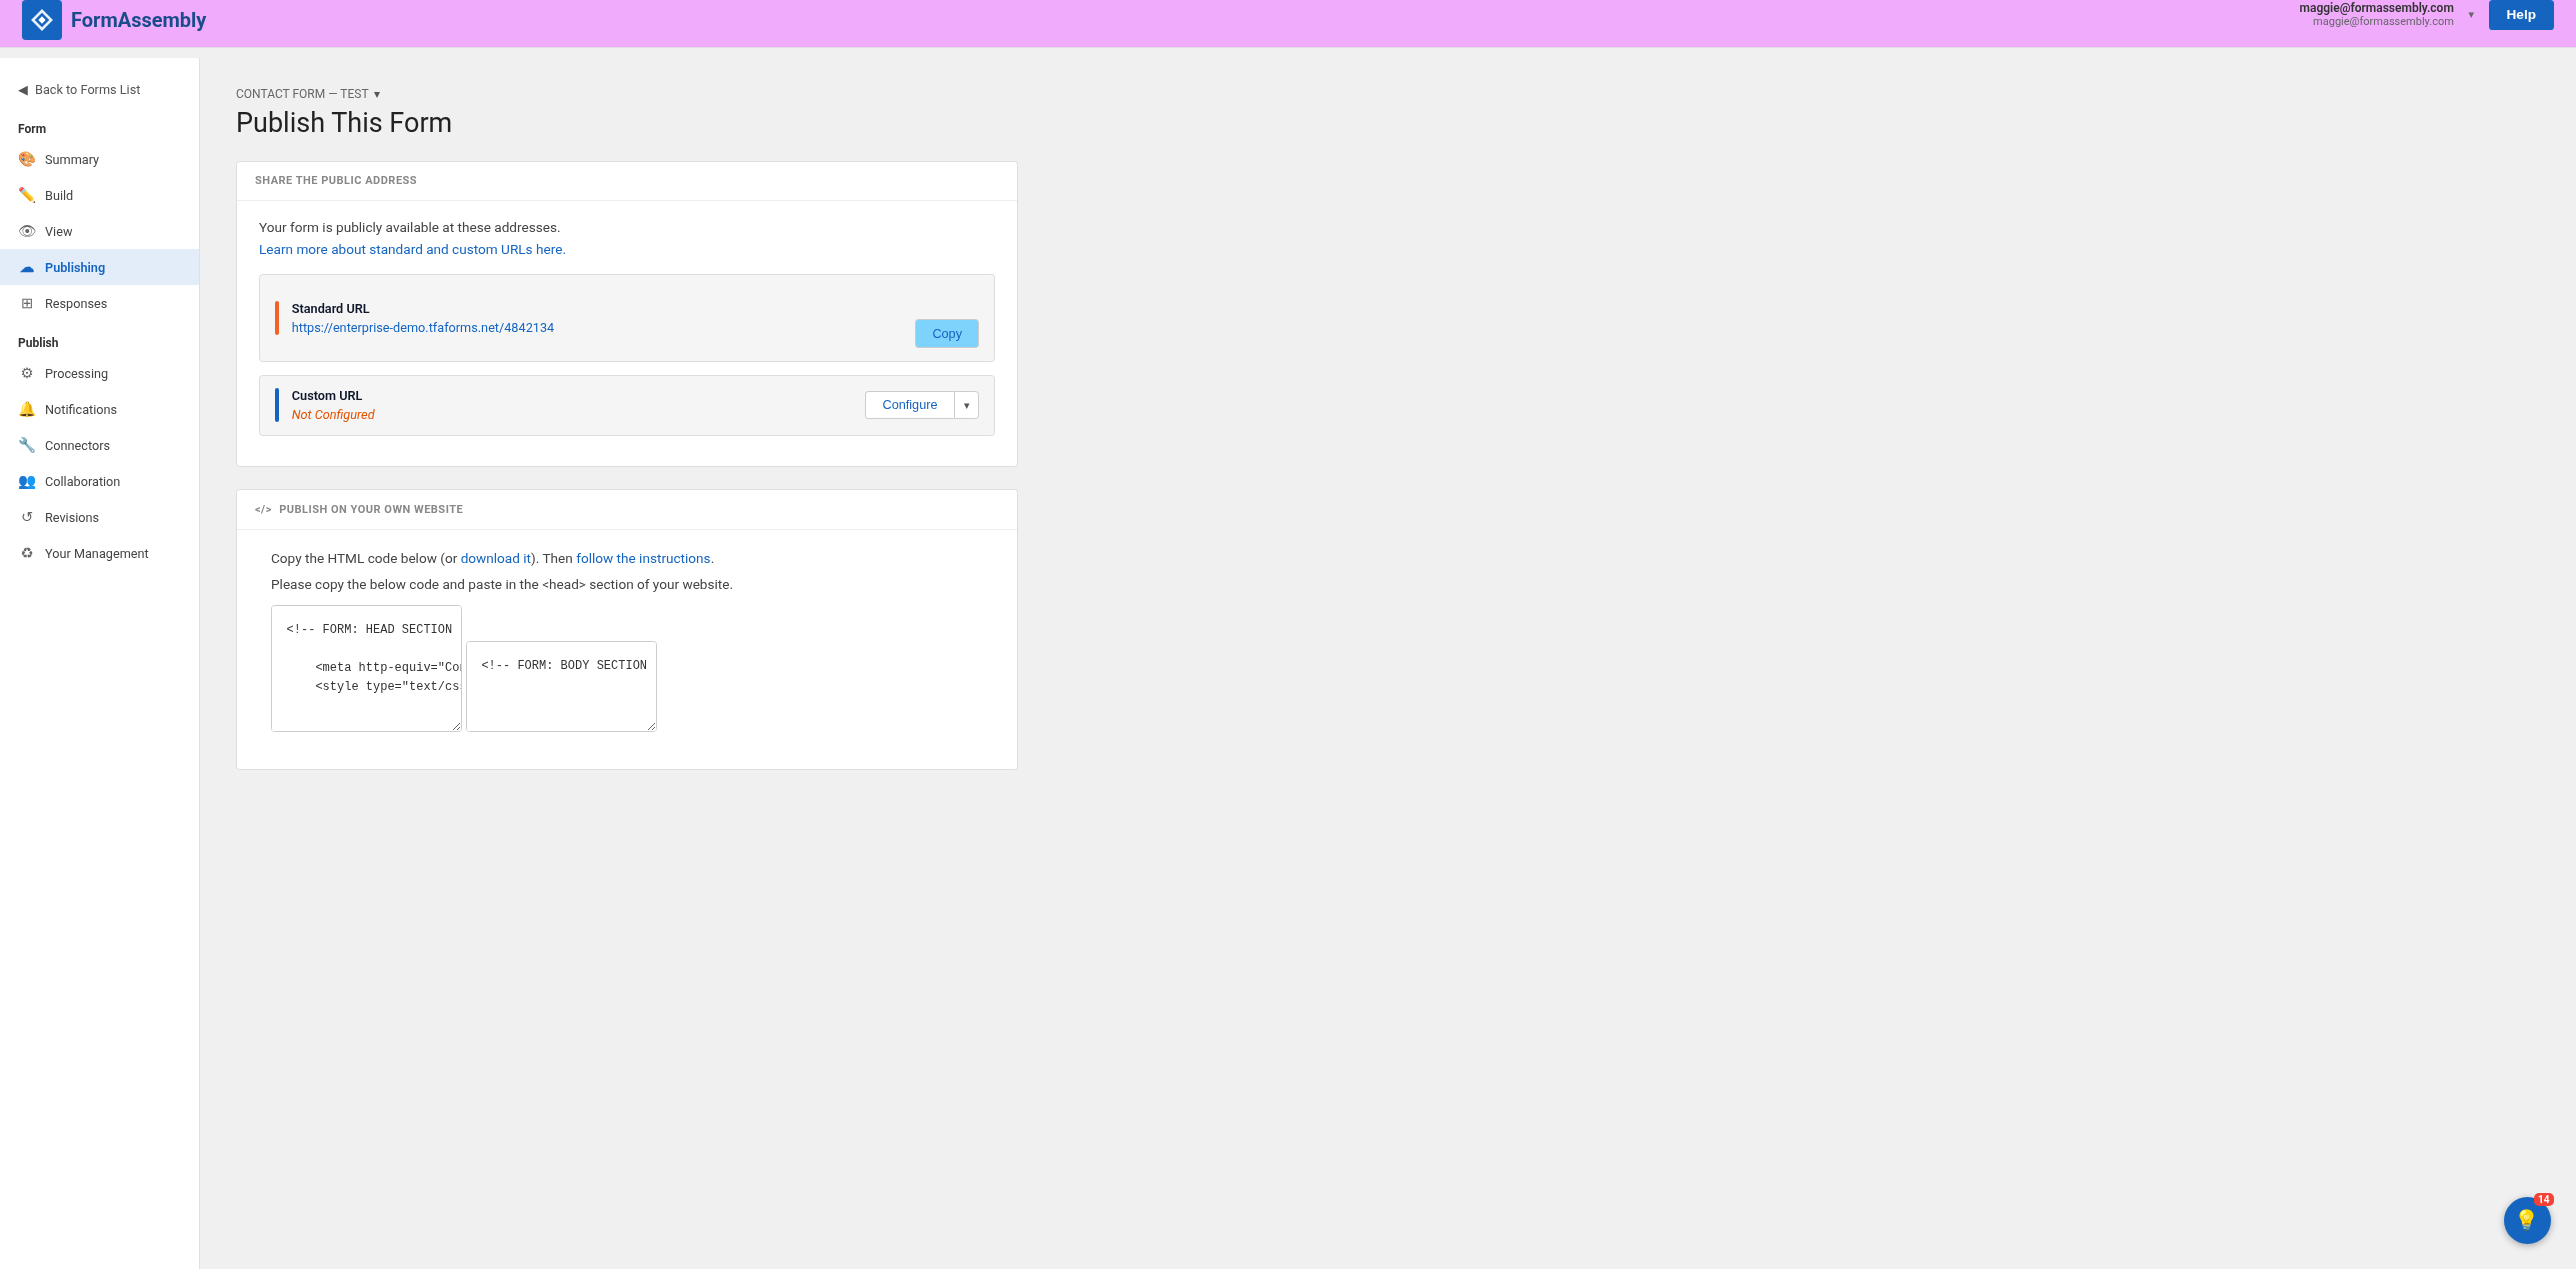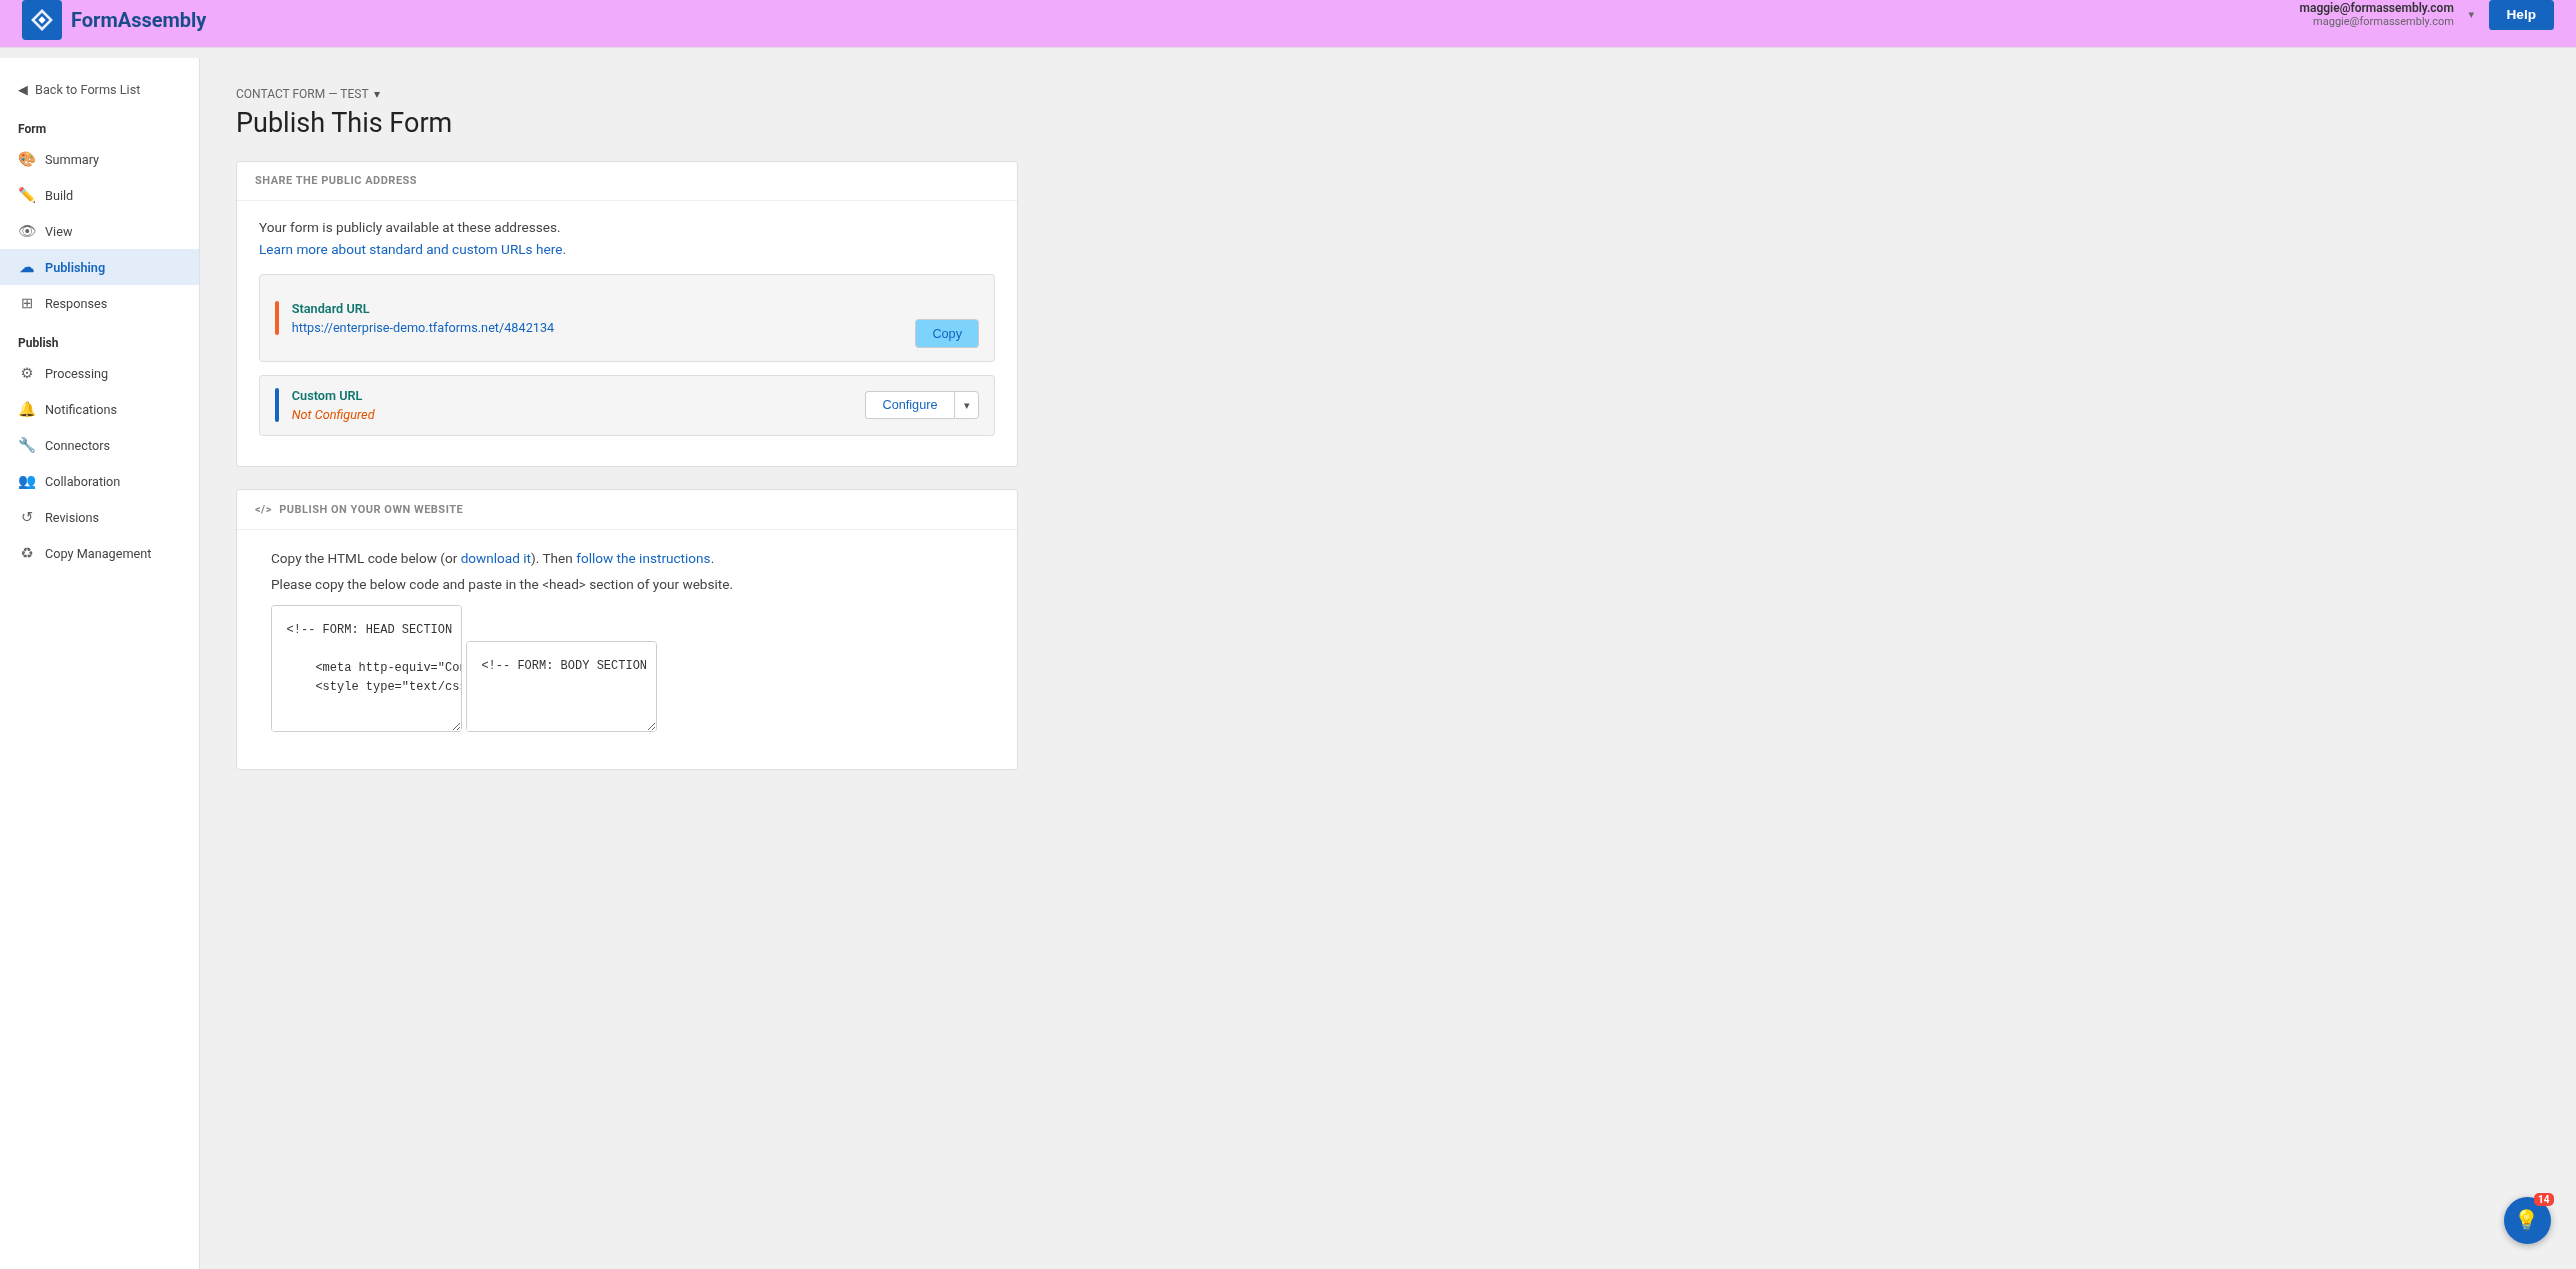--- a/index.html
+++ b/index.html
@@ -219,21 +219,21 @@
       border-radius: 2.7px;
       margin-right: 12.7px;
       align-self: stretch;
     }
     .url-accent-orange { background: #f4622a; }
     .url-accent-blue { background: #1565c0; }
 
     .url-label {
       font-size: 12.7px;
       font-weight: 600;
-      color: #0f766e;
+      color: #0f172a;
       margin-bottom: 3.6px;
     }
     .url-value {
       font-size: 12.7px;
       color: #1565c0;
     }
     .url-value-notconfigured {
       font-size: 12.7px;
       color: #e65100;
       font-style: italic;
@@ -440,21 +440,21 @@
     <div class="nav-item">
       <span class="nav-icon">👥</span>
       <span>Collaboration</span>
     </div>
     <div class="nav-item">
       <span class="nav-icon">↺</span>
       <span>Revisions</span>
     </div>
     <div class="nav-item">
       <span class="nav-icon">♻</span>
-      <span>Copy Management</span>
+      <span>Your Management</span>
     </div>
   </nav>
 
   <main class="main-content">
 
     <div class="breadcrumb">
       <span>CONTACT FORM — TEST</span>
       <span class="breadcrumb-dropdown">▾</span>
     </div>
 

